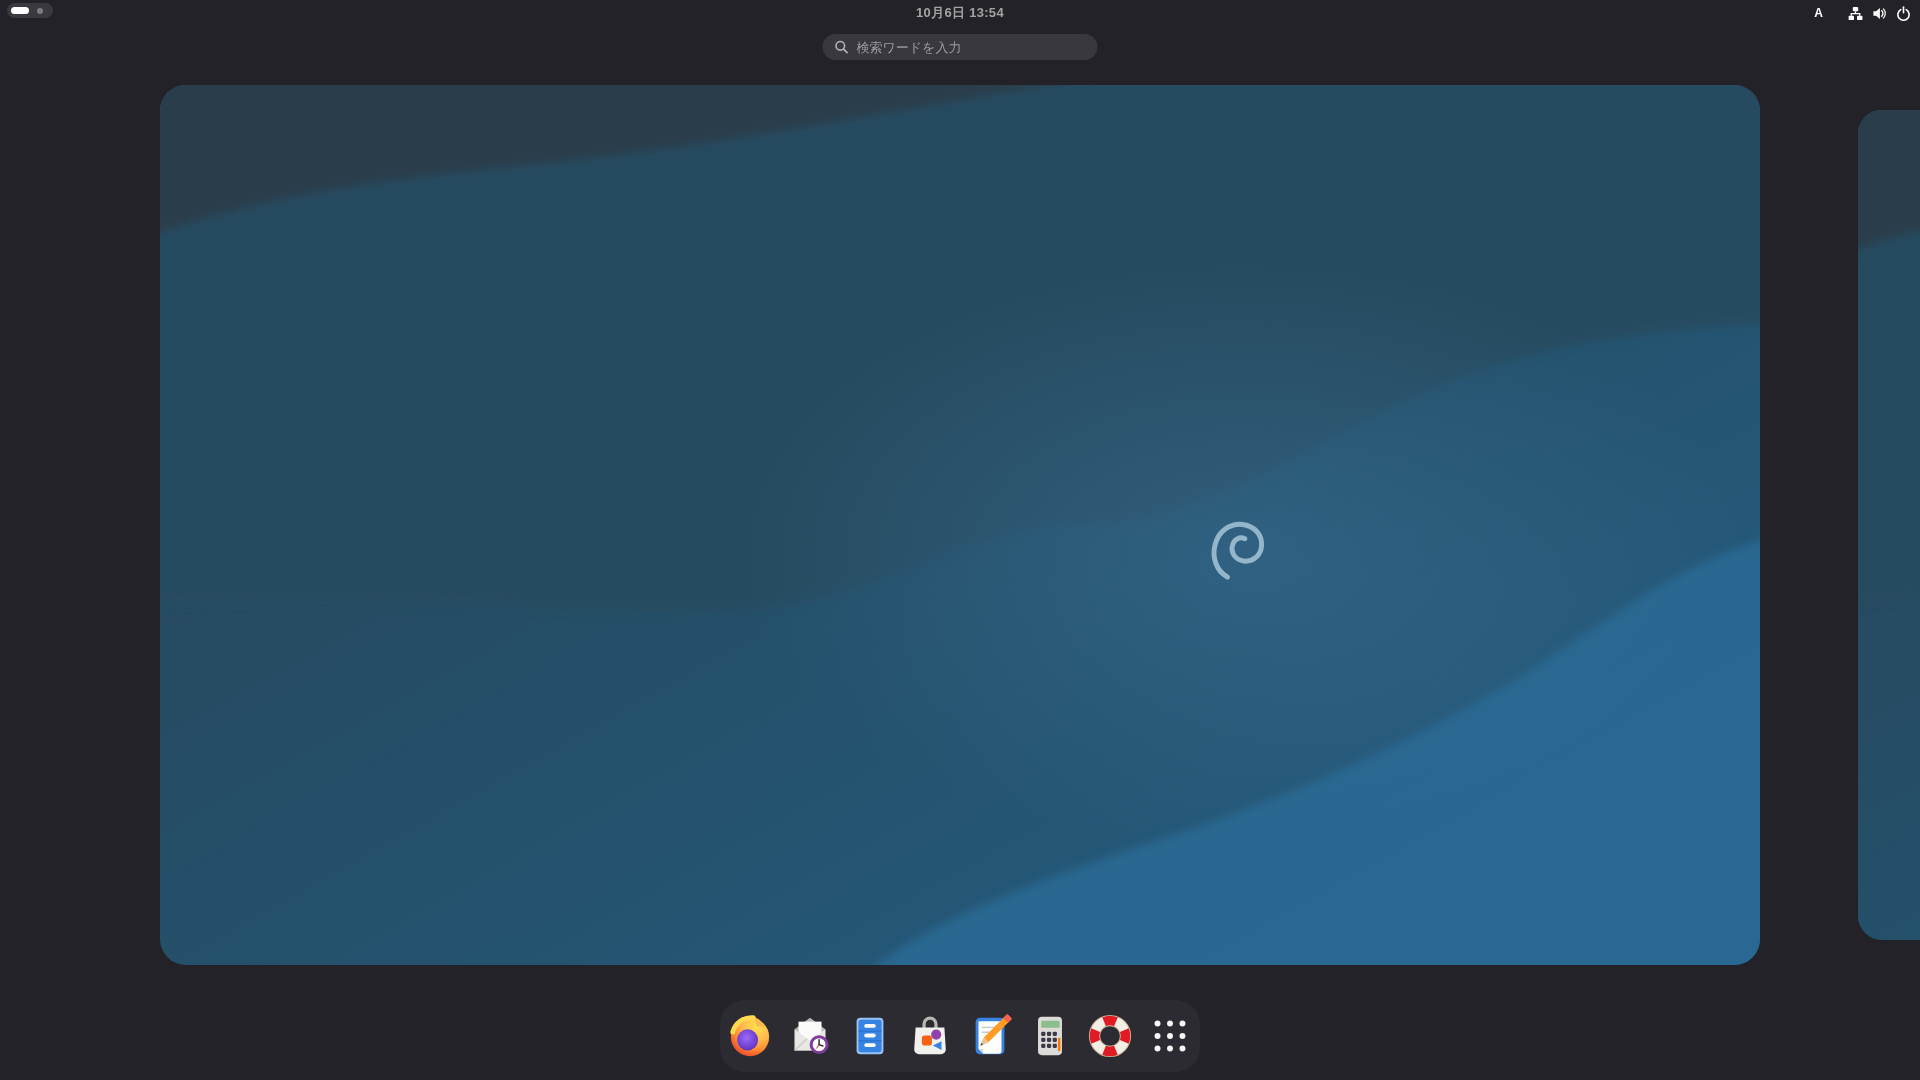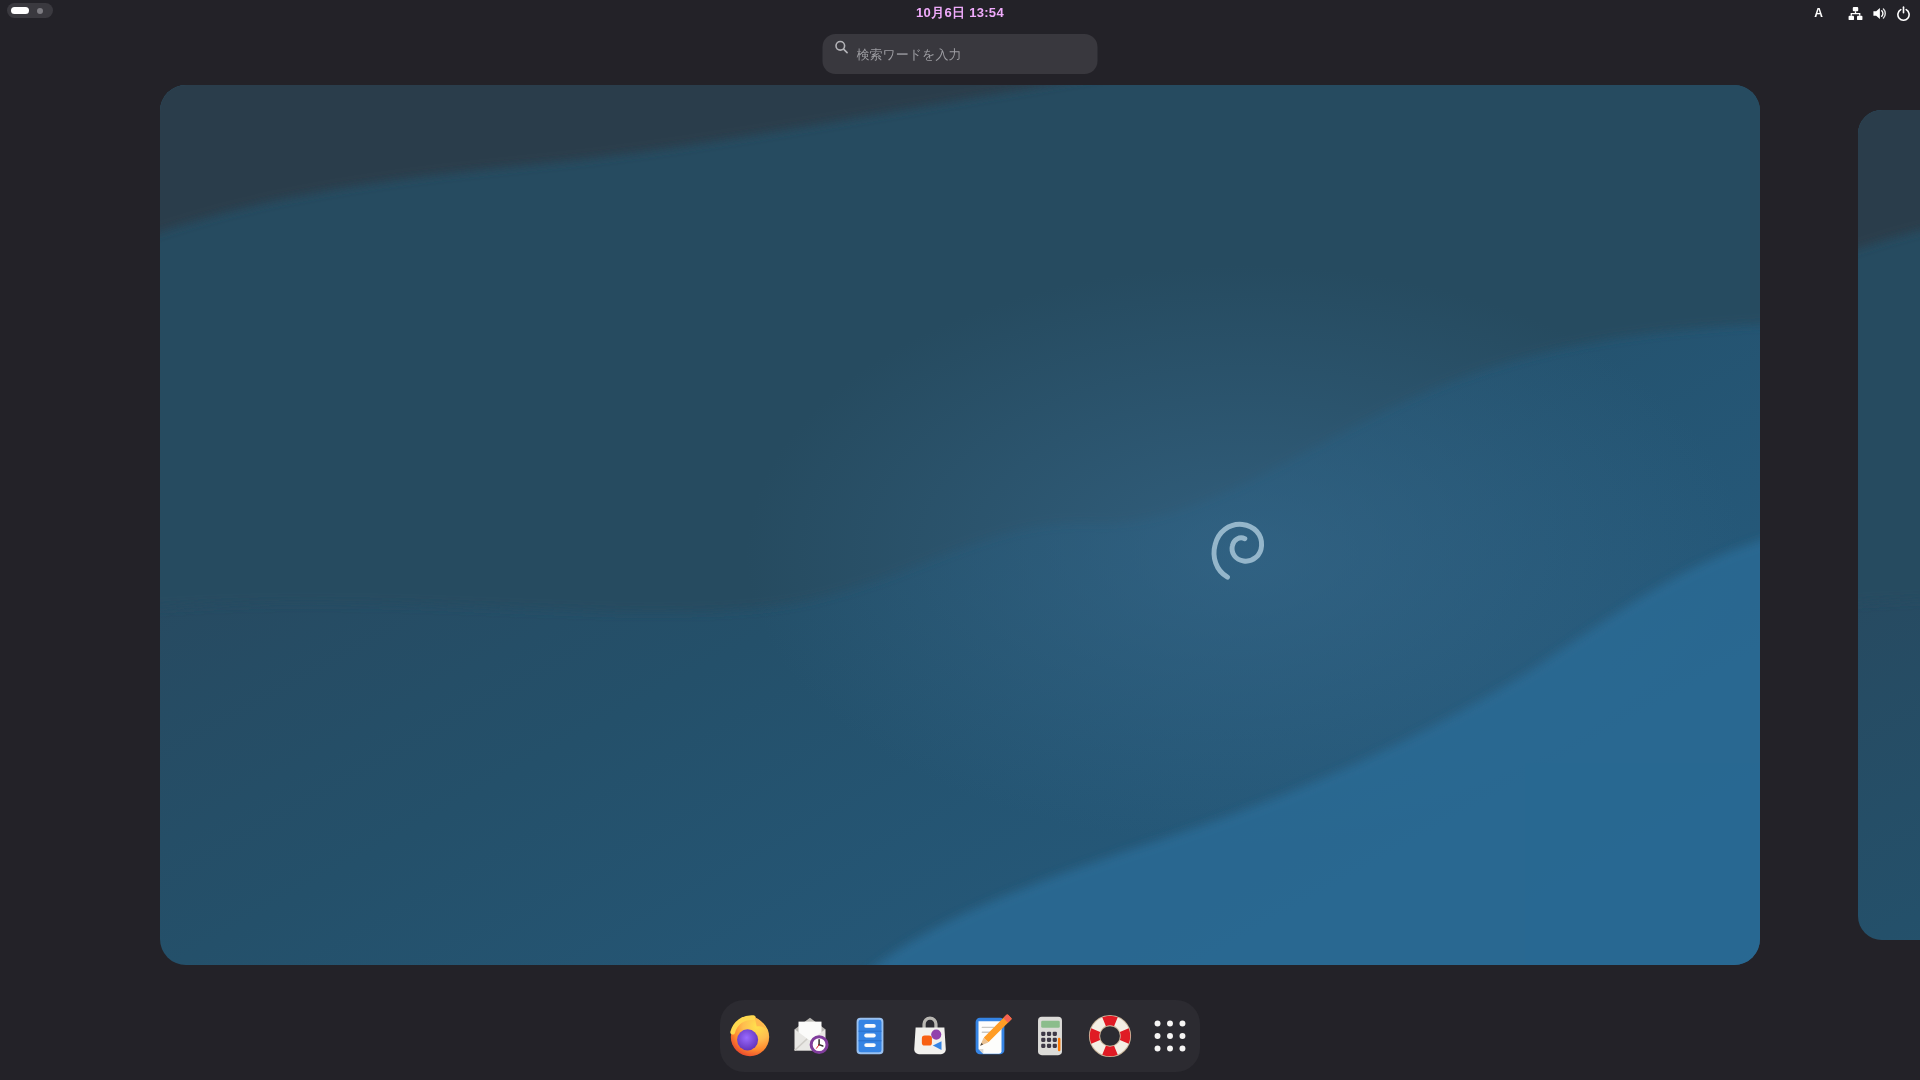--- a/index.html
+++ b/index.html
@@ -20,37 +20,37 @@
     background: #3a393f;
     display: flex; align-items: center; padding: 0 4px; gap: 8px;
     cursor: pointer;
   }
   .ws-active { width: 18px; height: 7px; border-radius: 4px; background: #ffffff; }
   .ws-dot { width: 6px; height: 6px; border-radius: 50%; background: #7d7c82; }
 
   .clock {
     position: absolute; left: 50%; top: 0; transform: translateX(-50%);
     height: 26px; display: flex; align-items: center;
-    color: #f0abfc; font-size: 13px; font-weight: bold; letter-spacing: .3px;
+    color: #a3a3a3; font-size: 13px; font-weight: bold; letter-spacing: .3px;
     cursor: pointer; white-space: nowrap;
   }
 
   .status-area {
     position: absolute; right: 9px; top: 0; height: 26px;
     display: flex; align-items: center; gap: 9px; cursor: pointer;
   }
   .ime-indicator {
     color: #ffffff; font-size: 12px; font-weight: bold; margin-right: 16px;
   }
   .status-icon { display: block; }
 
   
   .search-wrap {
     position: absolute; top: 34px; left: 50%; transform: translateX(-50%);
-    width: 275px; height: 40px;
+    width: 275px; height: 26px;
   }
   .search-input {
     width: 100%; height: 100%; border: none; outline: none;
     border-radius: 13px; background: #39383e;
     color: #e2e2e4; font-size: 13px; padding: 0 12px 0 34px;
     font-family: inherit;
   }
   .search-input::placeholder { color: #9d9da2; opacity: 1; }
   .search-glyph { position: absolute; left: 11px; top: 5px; pointer-events: none; }
 

